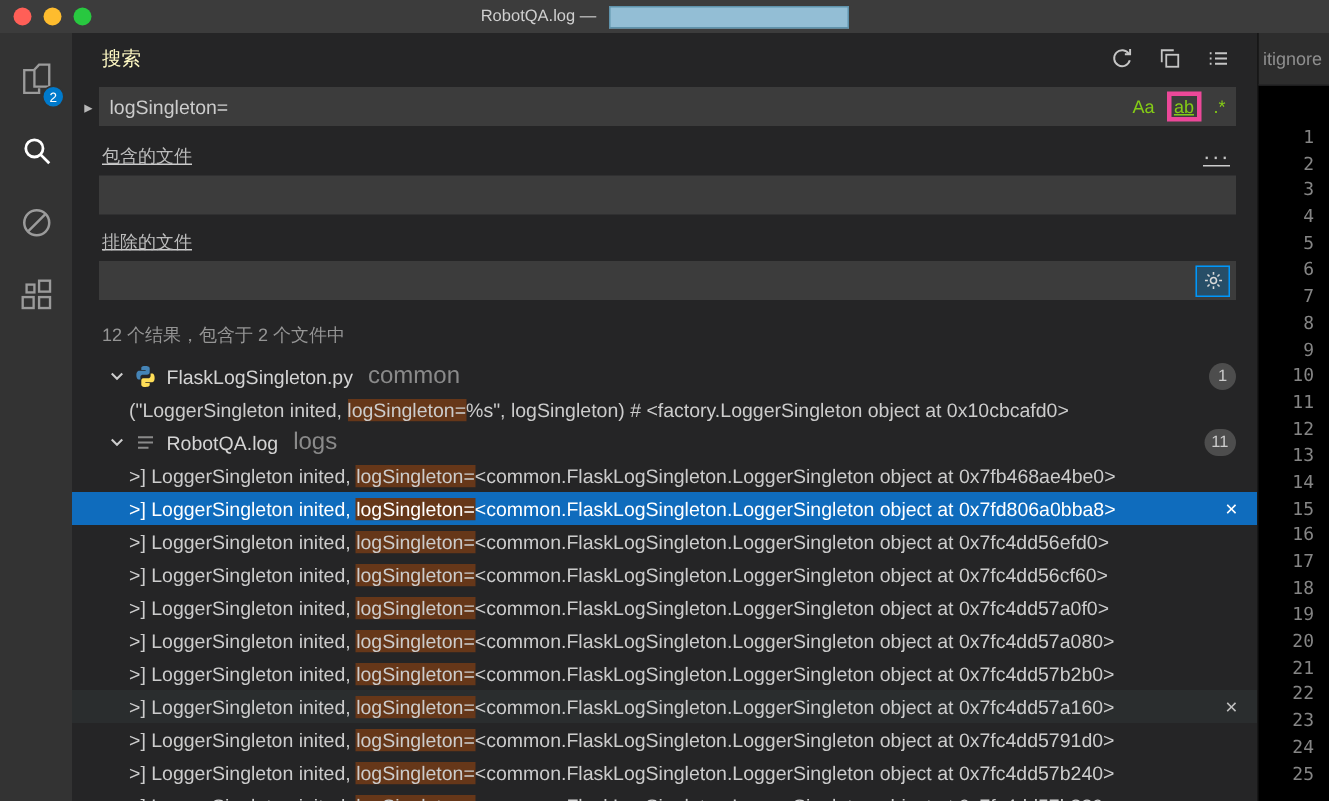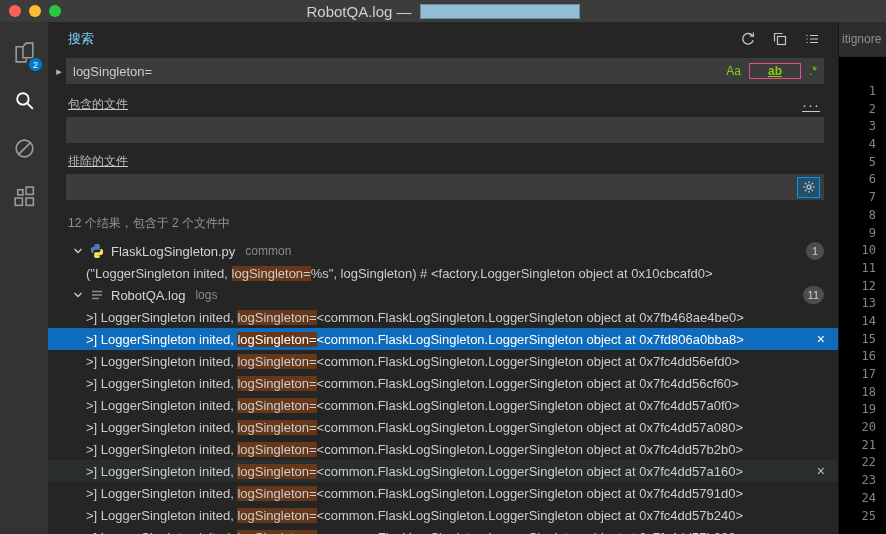--- a/index.html
+++ b/index.html
@@ -9,73 +9,73 @@
     --accent:#007acc; --selection:#0f6cbd; --match-highlight:#663719; --badge-background:#4d4d4d;
   }
   .window { width:886px; height:534px; display:flex; flex-direction:column; }
 
   
   .titlebar { height:22px; background:#3c3c3c; position:relative; display:flex; align-items:center; flex:0 0 22px; }
   .traffic { display:flex; gap:8px; margin-left:9px; z-index:2; }
   .dot { width:12px; height:12px; border-radius:50%; display:inline-block; }
   .dot.red{background:#ff5f57}.dot.yellow{background:#febc2e}.dot.green{background:#28c840}
   .titlewrap { position:absolute; left:0; right:0; display:flex; justify-content:center; align-items:center; gap:8px;
-               color:#cfcfcf; font-size:15px; }
+               color:#cfcfcf; font-size:11px; }
   .redaction { width:160px; height:15px; background:#93bed5; border:1px solid #5f93ac; }
 
   .main { flex:1; display:flex; min-height:0; }
 
   
   .activitybar { width:48px; background:#333333; display:flex; flex-direction:column; padding-top:6px; flex:0 0 48px; }
   .act-item { width:48px; height:48px; display:flex; align-items:center; justify-content:center; position:relative;
               color:#9b9b9b; cursor:pointer; }
   .act-item.active { color:#ffffff; }
   .act-item svg { width:25px; height:25px; display:block; }
   .act-badge { position:absolute; right:5px; bottom:4px; background:var(--accent); color:#fff; font-size:9px;
                min-width:15px; height:15px; border-radius:8px; display:flex; align-items:center; justify-content:center;
                padding:0 3px; border:1px solid #333333; }
 
   
   .panel { width:790px; background:#252526; color:#cccccc; display:flex; flex-direction:column; flex:0 0 790px; min-width:0; }
   .panel-header { height:34px; display:flex; align-items:center; padding:0 18px 0 20px; flex:0 0 34px; }
-  .panel-title { font-size:13px; color:#7dd3fc; }
+  .panel-title { font-size:13px; color:#fef9c3; }
   .header-actions { margin-left:auto; display:flex; gap:16px; color:#c5c5c5; }
   .hicon { cursor:pointer; }
   .hicon svg { width:16px; height:16px; display:block; }
 
   .search-row { display:flex; align-items:center; padding:2px 14px 4px 4px; }
   .twisty-right { width:14px; color:#b8b8b8; font-size:11px; text-align:center; cursor:pointer; flex:0 0 14px; }
   .inputbox { flex:1; background:#3c3c3c; height:26px; display:flex; align-items:center; padding:0 7px;
               font-size:13px; color:#cccccc; min-width:0; }
   .input-value { flex:1; white-space:pre; overflow:hidden; }
   .input-options { display:flex; gap:8px; color:#84cc16; font-size:12px; align-items:center; }
   .opt { cursor:pointer; line-height:14px; }
   .opt.underline { text-decoration:underline; }
-  .opt.boxed { border:1px solid #ec4899; padding:0 18px;font-weight:bold; }
+  .opt.boxed { border:3px solid #ec4899; padding:0 2px; }
 
   .label-row { display:flex; align-items:center; padding:8px 18px 2px 20px;text-decoration:underline; }
   .section-label { font-size:12px; color:#bcbcbc; }
   .more-btn { margin-left:auto; color:#c5c5c5; font-size:15px; letter-spacing:1px; cursor:pointer; line-height:8px; }
   .plain-input-row { padding:2px 14px 2px 18px; }
   .gear-toggle { width:23px; height:21px; display:flex; align-items:center; justify-content:center;
                  border:1px solid #0097fb; background:rgba(14,99,156,.45); color:#d8d8d8; margin-right:-3px; cursor:pointer; }
   .gear-toggle svg { width:14px; height:14px; display:block; }
 
   .summary { padding:13px 20px 2px 20px; font-size:12px; color:#959595; flex:0 0 auto; }
 
   
   .tree { margin-top:6px; font-size:13px; overflow:hidden; }
   .row { height:22px; display:flex; align-items:center; position:relative; padding-left:22px;
          white-space:nowrap; overflow:hidden; cursor:pointer; }
   .twisty { width:16px; height:16px; color:#cccccc; margin-right:3px; flex:0 0 16px; }
   .twisty svg { width:16px; height:16px; display:block; }
   .file-icon { width:16px; height:16px; margin-right:6px; flex:0 0 16px; }
   .file-icon svg { width:16px; height:16px; display:block; }
   .file-name { color:#d4d4d4; }
-  .file-dir { color:#8a8a8a; margin-left:10px; font-size:12px; }
+  .file-dir { color:#8a8a8a; margin-left:10px; font-size:16px; }
   .count-badge { margin-left:auto; margin-right:14px; background:var(--badge-background); color:#cccccc; font-size:11px;
                  min-width:18px; height:18px; border-radius:9px; display:flex; align-items:center; justify-content:center;
                  padding:0 5px; flex:0 0 auto; }
   .match-row { padding-left:38px; padding-right:30px; color:#cccccc; }
   .match-text { overflow:hidden; }
   .hl { background:var(--match-highlight); }
   .match-row.selected { background:var(--selection); color:#ffffff; }
   .match-row.hover { background:#2a2d2e; }
   .row-close { position:absolute; right:13px; top:0; height:22px; display:flex; align-items:center;
                color:#c0c0c0; font-size:14px; cursor:pointer; }

